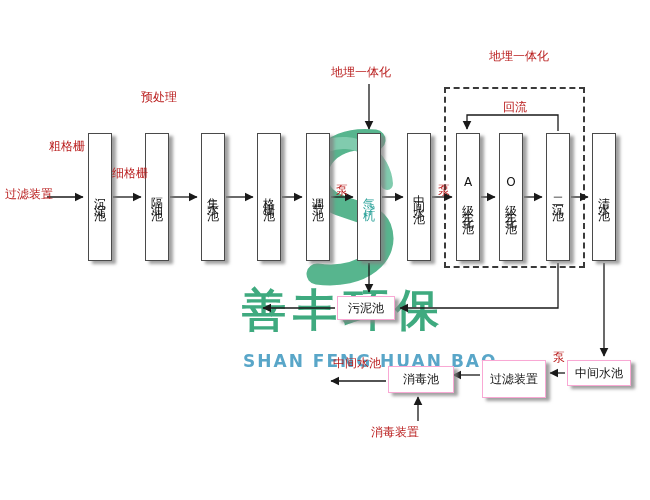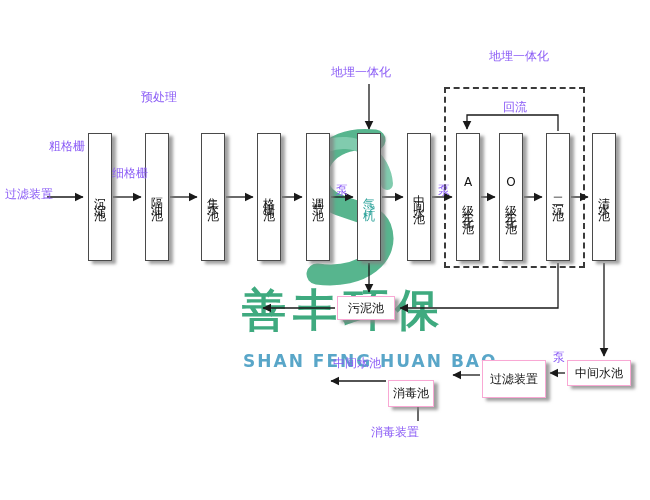--- a/index.html
+++ b/index.html
@@ -46,21 +46,21 @@
 
   
   .htank {
     position:absolute; background:#fff; border:1px solid #f9a8d4;
     box-shadow:4px 3px 3px rgba(130,130,130,.75);
     display:flex; align-items:center; justify-content:center;
     font-size:12px; z-index:3; white-space:nowrap;
   }
 
   
-  .lbl { position:absolute; font-size:12px; color:#8b5cf6; z-index:4; white-space:nowrap; }
+  .lbl { position:absolute; font-size:12px; color:#b91c1c; z-index:4; white-space:nowrap; }
 </style>
 </head>
 <body>
 
 <div class="stage">
 
   <svg class="wm wm-logo" viewBox="0 0 108 170">
     <path d="M84 16 C 30 10, 16 52, 34 72 C 48 88, 82 84, 90 104 C 100 130, 72 156, 26 150" fill="none" stroke="#3aa97b" stroke-width="21" stroke-linecap="round"></path>
     <path d="M96 60 A44 44 0 0 0 36 22" fill="none" stroke="#6cc3a0" stroke-width="12" stroke-linecap="round"></path>
   </svg>
@@ -152,17 +152,17 @@
 
   <div class="htank" style="left:337px;top:296px;width:58px;height:24px">
       <span>污泥池</span>
     </div>
   <div class="htank" style="left:567px;top:360px;width:64px;height:26px">
       <span>中间水池</span>
     </div>
   <div class="htank" style="left:482px;top:360px;width:64px;height:38px">
       <span>过滤装置</span>
     </div>
-  <div class="htank" style="left:388px;top:380px;width:46px;height:27px">
+  <div class="htank" style="left:388px;top:366px;width:66px;height:27px">
       <span>消毒池</span>
     </div>
 
 </div>
 
 </body></html>

